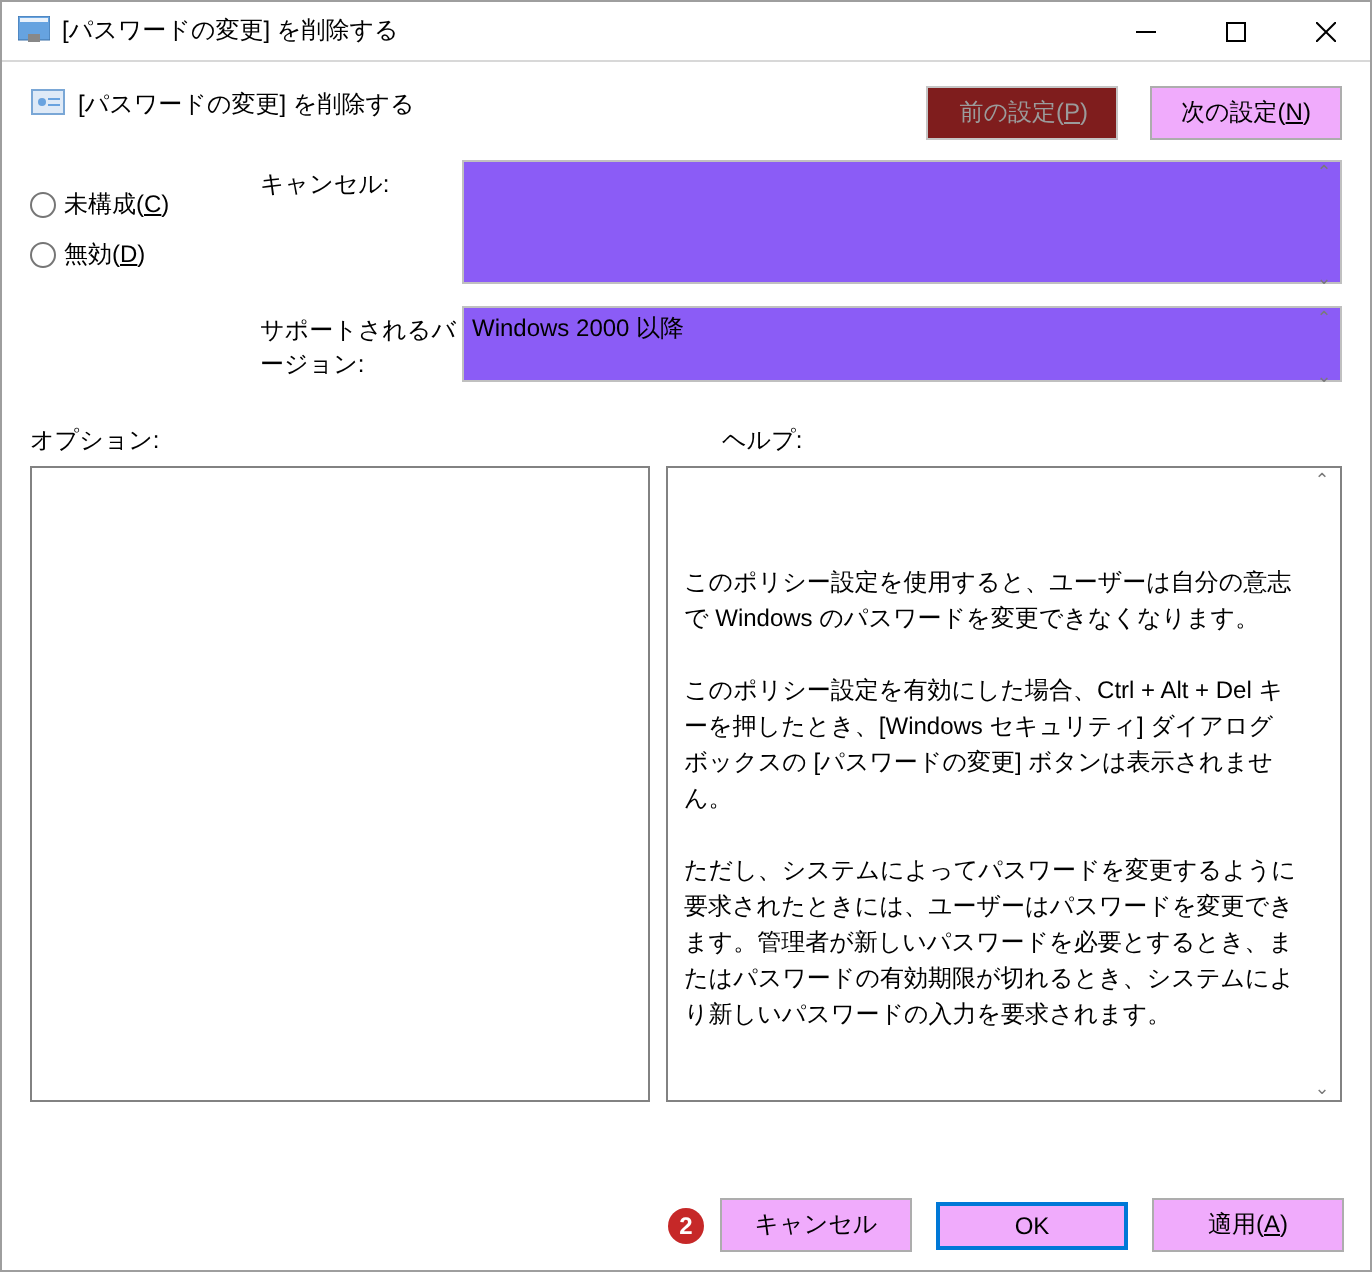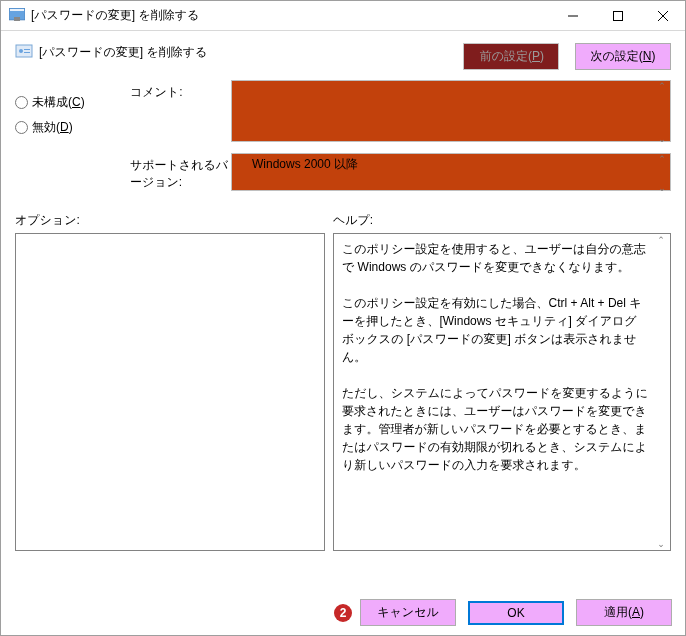--- a/index.html
+++ b/index.html
@@ -17,32 +17,32 @@
 .btn.disabled { color: #9b9b9b; border-color: #c5c5c5; background: #7f1d1d; text-align: right; }
 .btn.primary { border: 2px solid #0078d7; padding: 3px 13px; }
 .config { display: flex; padding: 0 14px; }
 .radios { width: 115px; padding-top: 6px; }
 .radio-row { display: flex; align-items: center; margin: 8px 0; position: relative; }
 .radio-row input { margin-right: 4px; }
 .fields { flex: 1; }
 .field-row { display: flex; margin-bottom: 8px; }
 .field-label { width: 101px; padding-top: 4px; }
 .textarea-wrap { position: relative; flex: 1; }
-.txtbox { width: 100%; border: 1px solid #c0c0c0; background: #c2410c; font-family: inherit; font-size: 12px; resize: none; padding: 2px 18px 2px 20px; }
+.txtbox { width: 100%; border: 1px solid #c0c0c0; background: #8b5cf6; font-family: inherit; font-size: 12px; resize: none; padding: 2px 18px 2px 4px; }
 .comment-box { height: 62px; }
 .support-box { height: 38px; }
 .scroll-arrows { position: absolute; right: 1px; top: 1px; bottom: 1px; width: 16px; display: flex; flex-direction: column; justify-content: space-between; pointer-events: none; }
 .scroll-arrow { color: #7a7a7a; font-size: 9px; text-align: center; }
-.labels-row { display: flex; padding: 10px 14px 4px 14px; }
+.labels-row { display: flex; padding: 10px 14px 4px 14px; gap: 28px; }
 .labels-row .lbl-left { width: 318px; }
 .panels { display: flex; gap: 8px; padding: 0 14px; }
 .panel { border: 1px solid #828282; position: relative; }
 .panel.options { width: 310px; height: 318px; }
 .panel.help { flex: 1; height: 318px; }
-.help-text { padding: 6px 18px 6px 8px; line-height: 1.5; white-space: pre-wrap; }
+.help-text { padding: 6px 18px 6px 8px; line-height: 1.5; white-space: pre-wrap; margin-top: 42px; }
 .panel-scroll { position: absolute; right: 1px; top: 1px; bottom: 1px; width: 16px; display: flex; flex-direction: column; justify-content: space-between; }
 .panel-scroll .scroll-arrow { color: #7a7a7a; }
 .footer { position: absolute; bottom: 10px; right: 14px; display: flex; gap: 12px; align-items: center; }
 .callout { width: 18px; height: 18px; border-radius: 50%; background: #c62828; color: #fff; font-size: 12px; display: flex; align-items: center; justify-content: center; font-family: "Segoe UI", sans-serif; font-weight: bold; }
 .callout.inline { margin-left: 4px; }
 .callout.footer-c { margin-right: -4px; }
 u { text-decoration: underline; }
 </style>
 </head>
 <body>
@@ -94,21 +94,21 @@
       <input type="radio" name="state" style=""> 
         <span>未構成(<u>C</u>)</span>
     </label>
     <label class="radio-row">
       <input type="radio" name="state" style=""> 
         <span>無効(<u>D</u>)</span>
     </label>
   </div>
   <div class="fields">
     <div class="field-row">
-      <div class="field-label">コメント:</div>
+      <div class="field-label">キャンセル:</div>
       <div class="textarea-wrap">
         <textarea class="txtbox comment-box" style=""></textarea>
         <div class="scroll-arrows">
           <div class="scroll-arrow">⌃</div>
           <div class="scroll-arrow">⌄</div>
         </div>
       </div>
     </div>
     <div class="field-row">
       <div class="field-label">サポートされるバージョン:</div>

